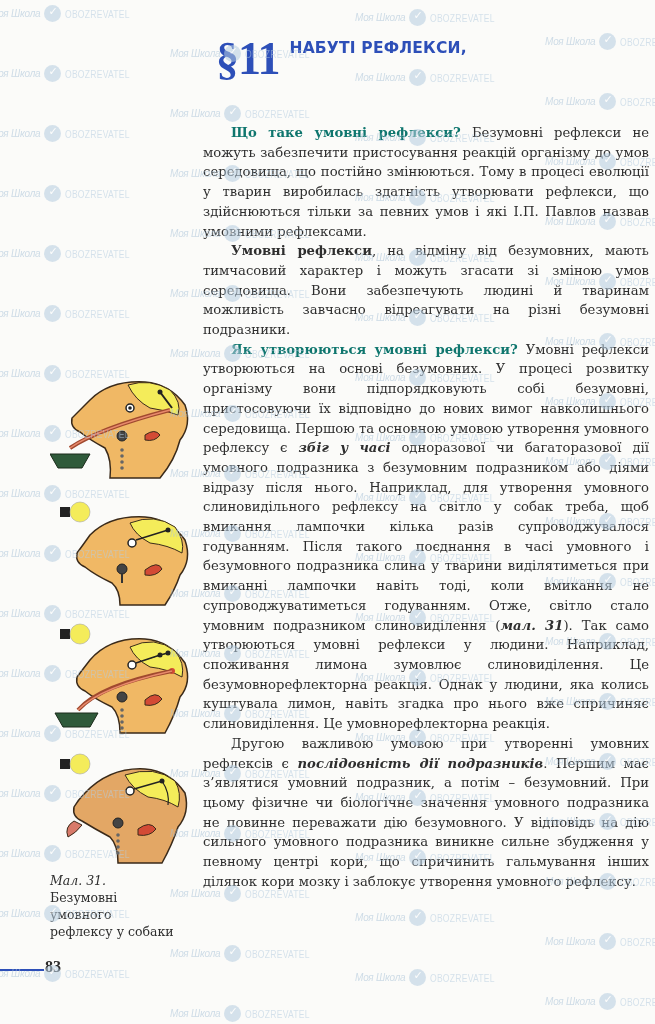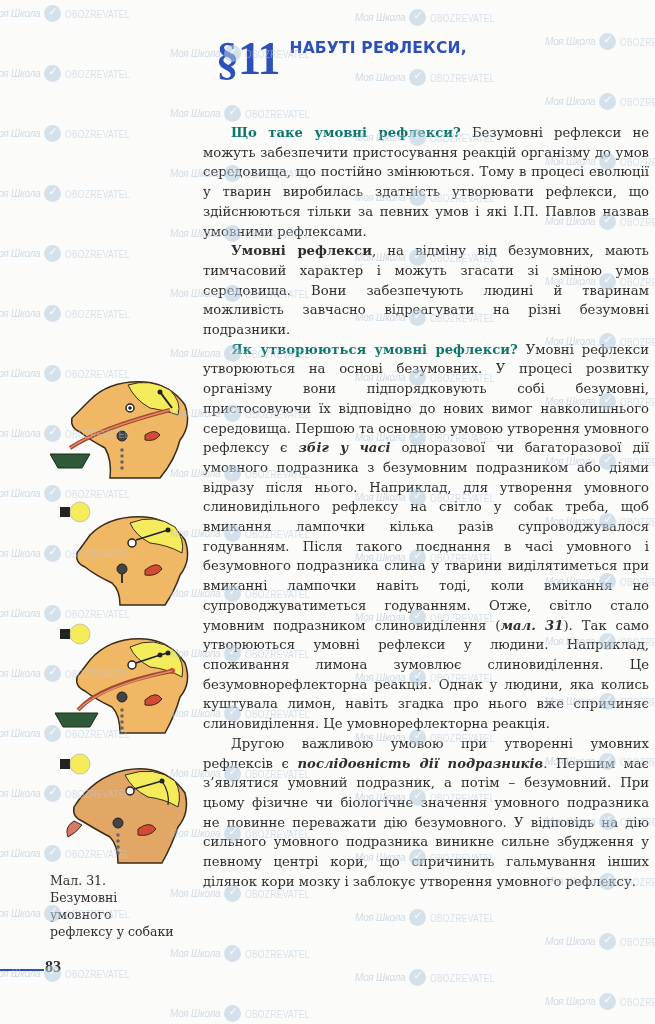--- a/index.html
+++ b/index.html
@@ -25,21 +25,21 @@
   .text p { text-indent: 28px; }
   .q { color: #0f766e; font-weight: bold; }
   .b { font-weight: bold; }
   .bi { font-weight: bold; font-style: italic; }
   .i { font-style: italic; }
 
   
   .figs { position: absolute; left: 50px; top: 360px; width: 150px; z-index: 1; }
   .fig { position: absolute; }
   .caption { position: absolute; left: 50px; top: 872px; font-size: 12.5px; line-height: 17px; color: #2e2e2e; z-index: 2; }
-  .caption .lbl { }
+  .caption .lbl { font-style: italic; }
 
   .page-line { position: absolute; left: 0; top: 969px; width: 44px; height: 2px; background: #2d4fb8; }
   .page-num { position: absolute; left: 45px; top: 958px; font-family: "Liberation Serif", serif; font-weight: bold; font-size: 16px; color: #2b2b2b; }
 </style>
 </head>
 <body>
 
 <div class="section-head">
   <div class="section-num">§11</div>
   <div class="section-title">

